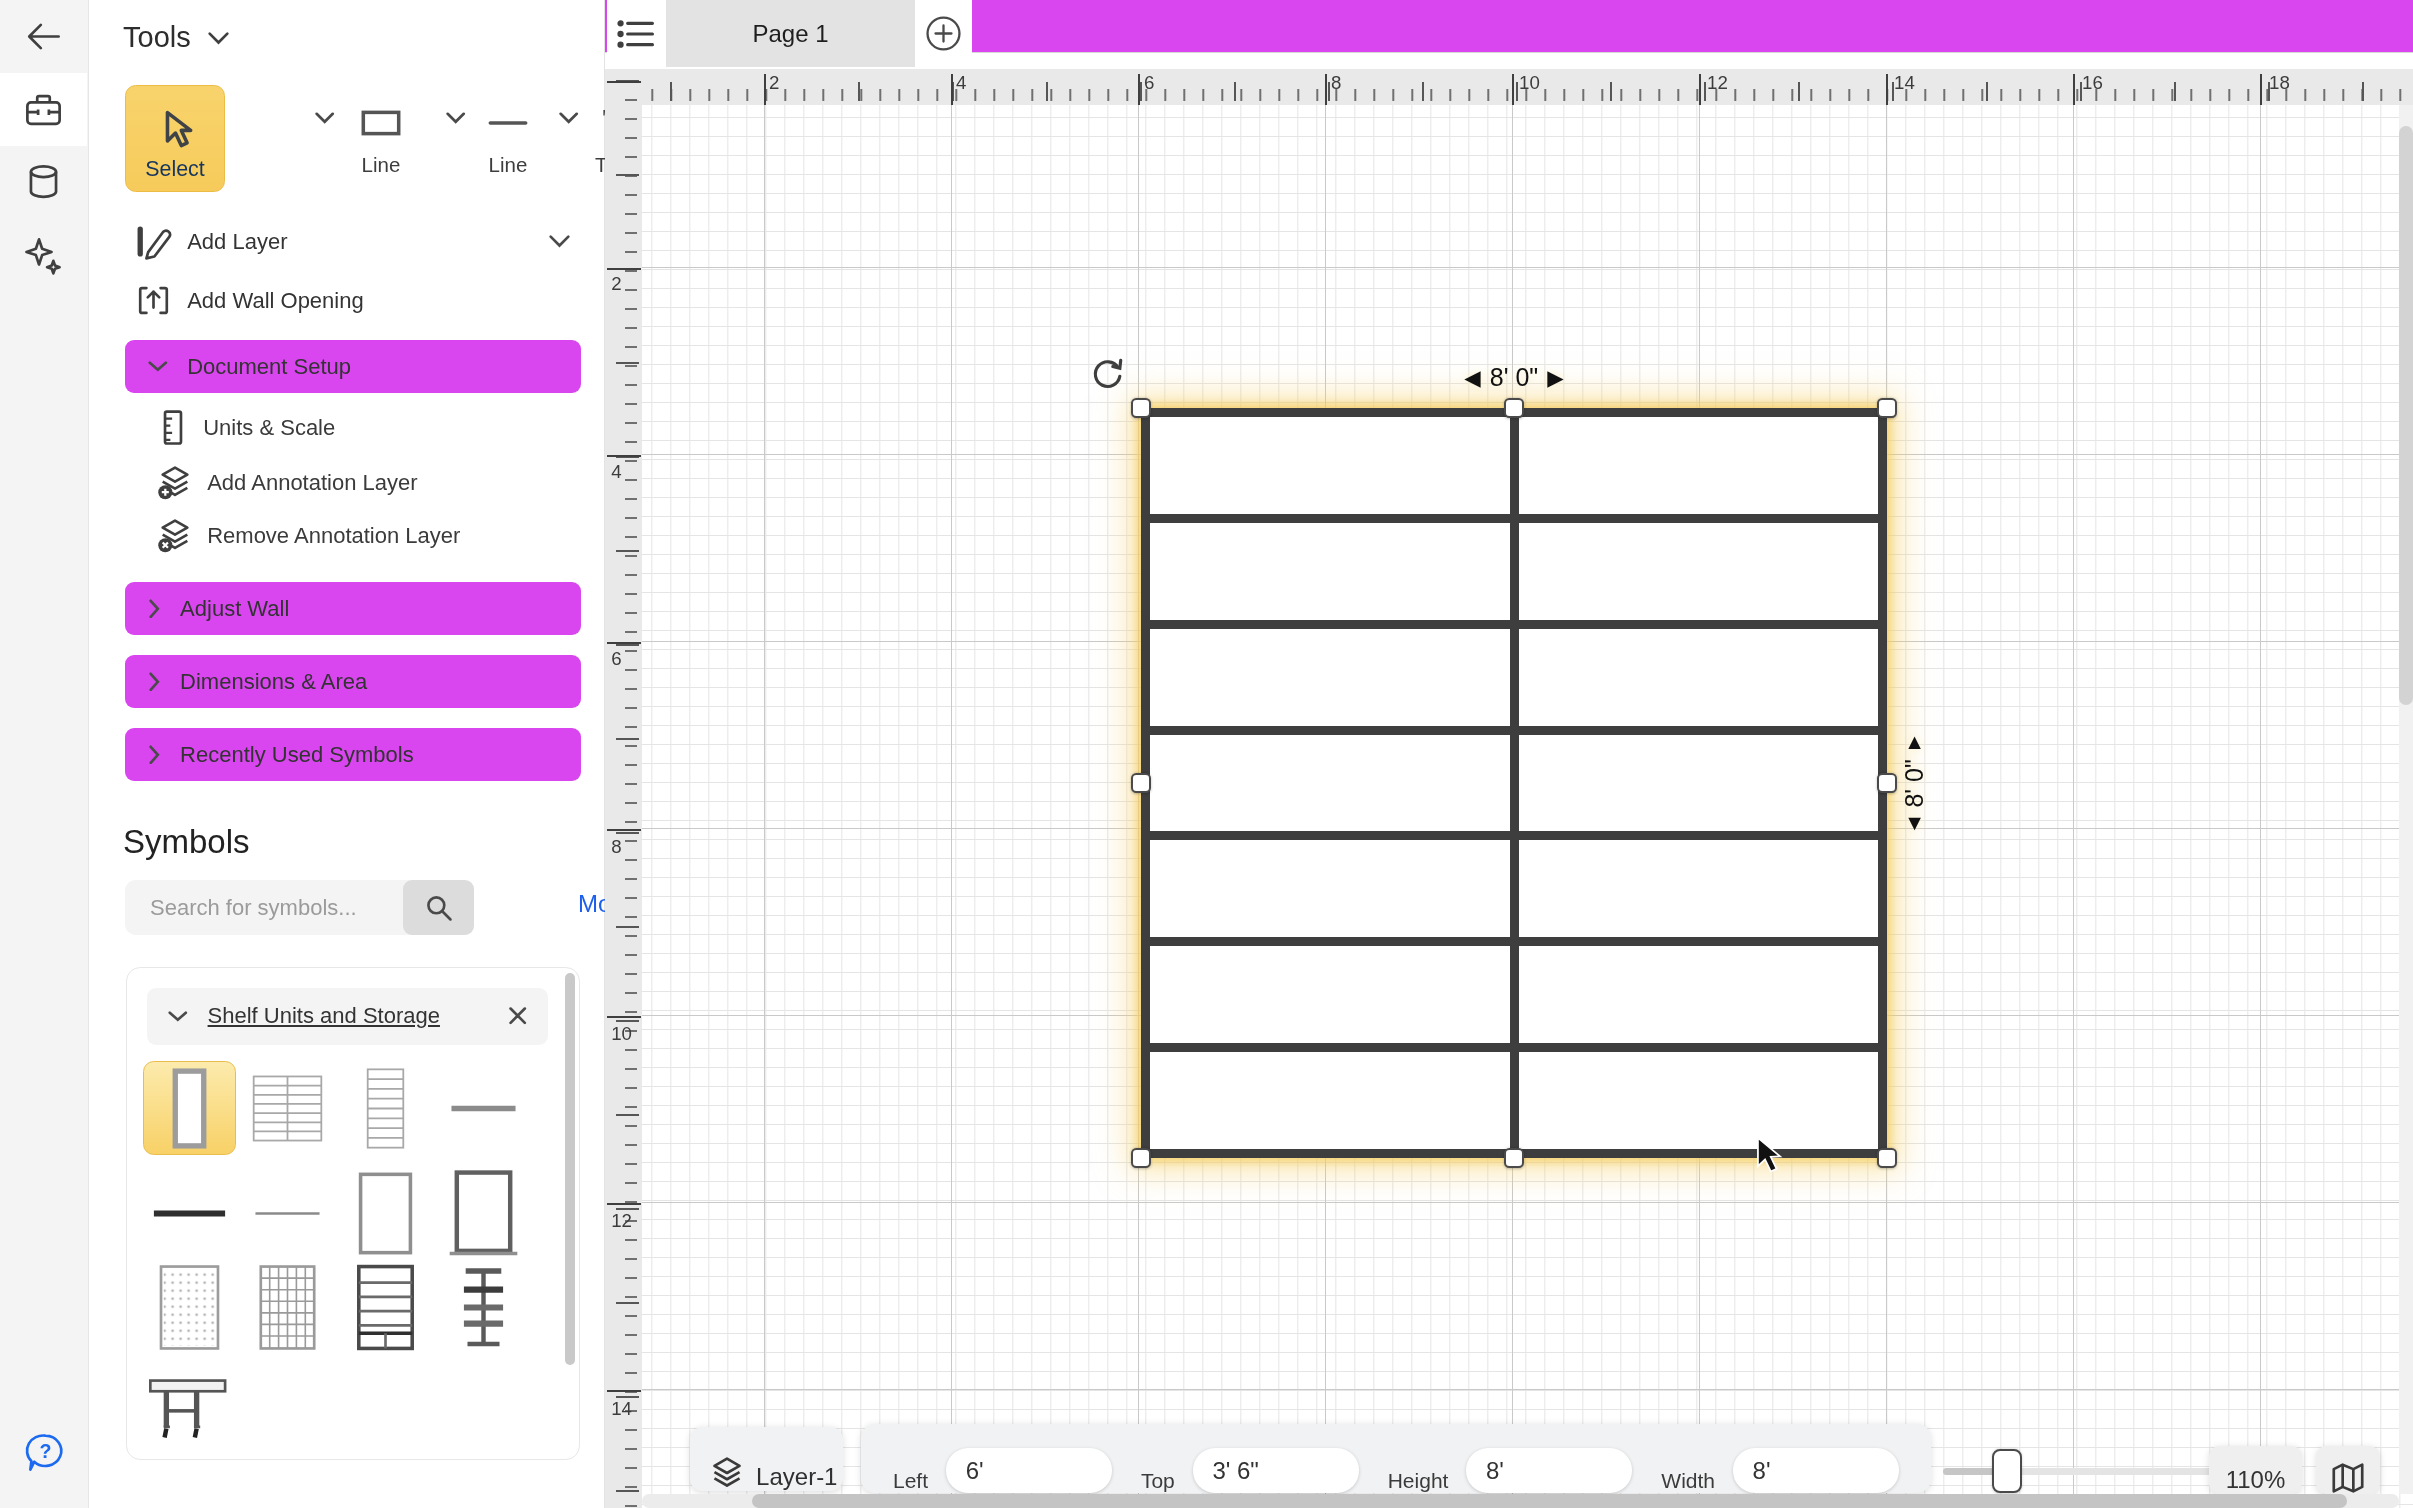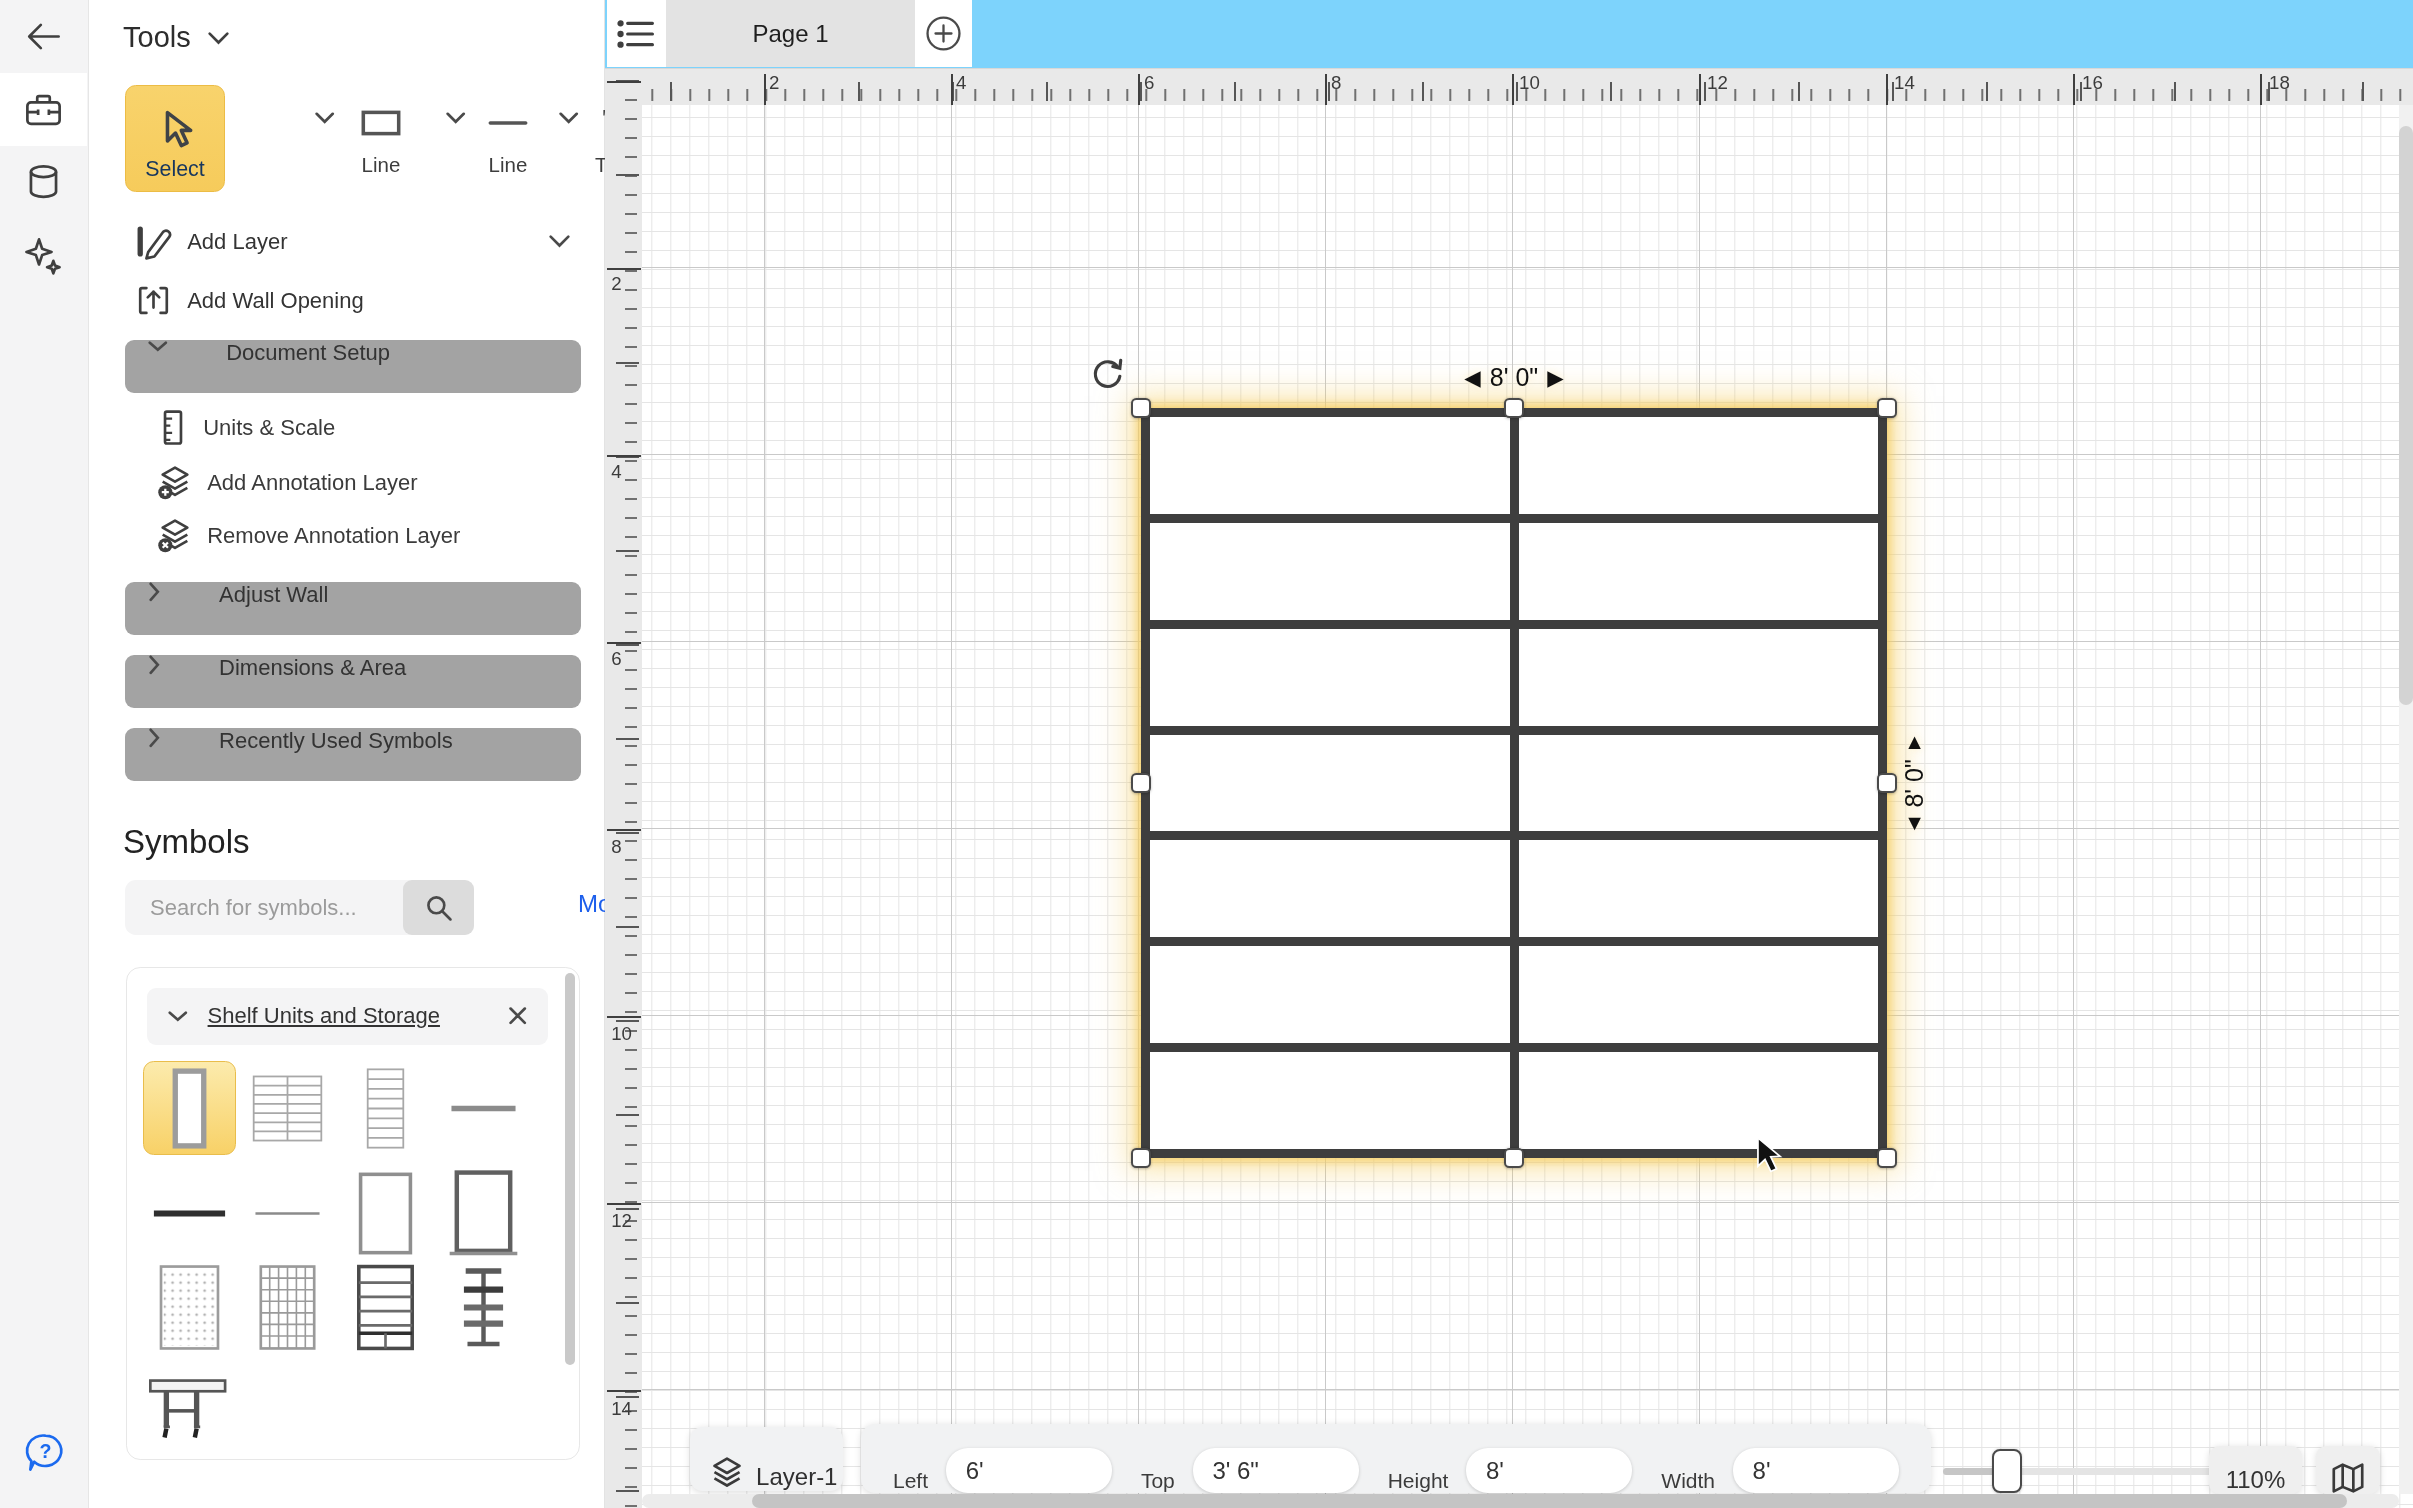--- a/index.html
+++ b/index.html
@@ -20,21 +20,21 @@
   .tool-select .lbl { font-size:21.4px; color:#17365E; font-weight:400; margin-top:5.3px; }
   .tool-plain { position:absolute; top:19.6px; display:flex; flex-direction:column; align-items:center; gap:12.5px; }
   .tool-plain .lbl { font-size:20.5px; color:#3d3d3d; }
   .tool-chev { position:absolute; top:27px; }
 
   .action-row { position:absolute; left:0; width:516px; height:41px; display:flex; align-items:center; }
   .action-row .ic { margin-left:45px; }
   .action-row .txt { margin-left:14.2px; font-size:22px; color:#343434; }
   .action-row .chev { position:absolute; right:34px; }
 
-  .section-hdr { position:absolute; left:36px; width:456px; height:53px; background:#a3a3a3; border-radius:9px; display:flex; align-items:flex-start;gap:39px; }
+  .section-hdr { position:absolute; left:36px; width:456px; height:53px; background:#d946ef; border-radius:9px; display:flex; align-items:center; }
   .section-hdr .chev { margin-left:23px; }
   .section-hdr .txt { margin-left:19.6px; font-size:22px; color:#333; }
 
   .sub-item { position:absolute; left:0; width:516px; height:39px; display:flex; align-items:center; }
   .sub-item .ic { margin-left:68px; }
   .sub-item .txt { margin-left:14.2px; font-size:22px; color:#3b3b3b; }
 
   .symbols-title { position:absolute; left:34px; top:823px; font-size:33px; font-weight:500; color:#222; }
   .search-wrap { position:absolute; left:36px; top:880px; width:349px; height:55px; background:#F4F4F5; border-radius:10.7px; }
   .search-wrap input { position:absolute; left:25px; top:0; width:249px; height:55px; border:none; background:transparent; font-size:22px; color:#555; outline:none; font-family:"Liberation Sans",sans-serif; }
@@ -46,21 +46,21 @@
   .sym-hdr { position:absolute; left:19.6px; top:19.6px; width:401px; height:57px; background:#F4F4F5; border-radius:9px; display:flex; align-items:center; }
   .sym-hdr .chev { margin-left:21.4px; }
   .sym-hdr .txt { margin-left:20px; font-size:22px; color:#333; flex:1;text-decoration:underline; }
   .sym-hdr .close { margin-right:19.6px; }
   .sym-scroll { position:absolute; right:3.6px; top:5.3px; width:10.7px; height:392px; background:#C9C9C9; border-radius:5.3px; }
   .tile { position:absolute; width:93px; height:94px; border-radius:10.7px; display:flex; align-items:center; justify-content:center; }
   .tile.selected { background:linear-gradient(180deg,#FCEBAD,#F8D167); border:1.8px solid #E9BD4B; }
 
   
   .canvas { position:absolute; left:605px; top:0; width:1808px; height:1509px; background:#fff; }
-  .tabbar { position:absolute; left:0; top:0; width:1808px; height:69px; background:#7dd3fc; border-bottom:1.8px solid #D8D8D8;padding-left:40px; }
+  .tabbar { position:absolute; left:0; top:0; width:1808px; height:53px; background:#d946ef; border-bottom:1.8px solid #D8D8D8;padding-left:40px; }
   .tabbar .seg-white1 { position:absolute; left:1.8px; top:0; width:59px; height:67px; background:#fff; display:flex; align-items:center; justify-content:center; }
   .tabbar .tab { position:absolute; left:61px; top:0; width:249px; height:67px; background:#E3E3E3; display:flex; align-items:center; justify-content:center; font-size:24px; color:#1e1e1e; }
   .tabbar .seg-white2 { position:absolute; left:310px; top:0; width:57px; height:67px; background:#fff; display:flex; align-items:center; justify-content:center; }
 
   .ruler-h { position:absolute; left:37px; top:69px; width:1771px; height:37px; background:#E9E9E9; }
   .ruler-h .tk { position:absolute; left:0; right:0; }
   .ruler-h .tk.minor { top:19.6px; height:12.5px; background-image:linear-gradient(to right,#707070 1.8px,transparent 1.8px); background-size:19px 100%; background-position-x:9.3px; }
   .ruler-h .tk.med { top:12.5px; height:19.6px; background-image:linear-gradient(to right,#565656 1.8px,transparent 1.8px); background-size:94px 100%; background-position-x:28px; }
   .ruler-h .tk.major { top:4.5px; height:32px; background-image:linear-gradient(to right,#3f3f3f 1.8px,transparent 1.8px); background-size:187px 100%; background-position-x:122px; }
   .ruler-h .num { position:absolute; top:2.7px; font-size:18.7px; color:#3c3c3c; }

